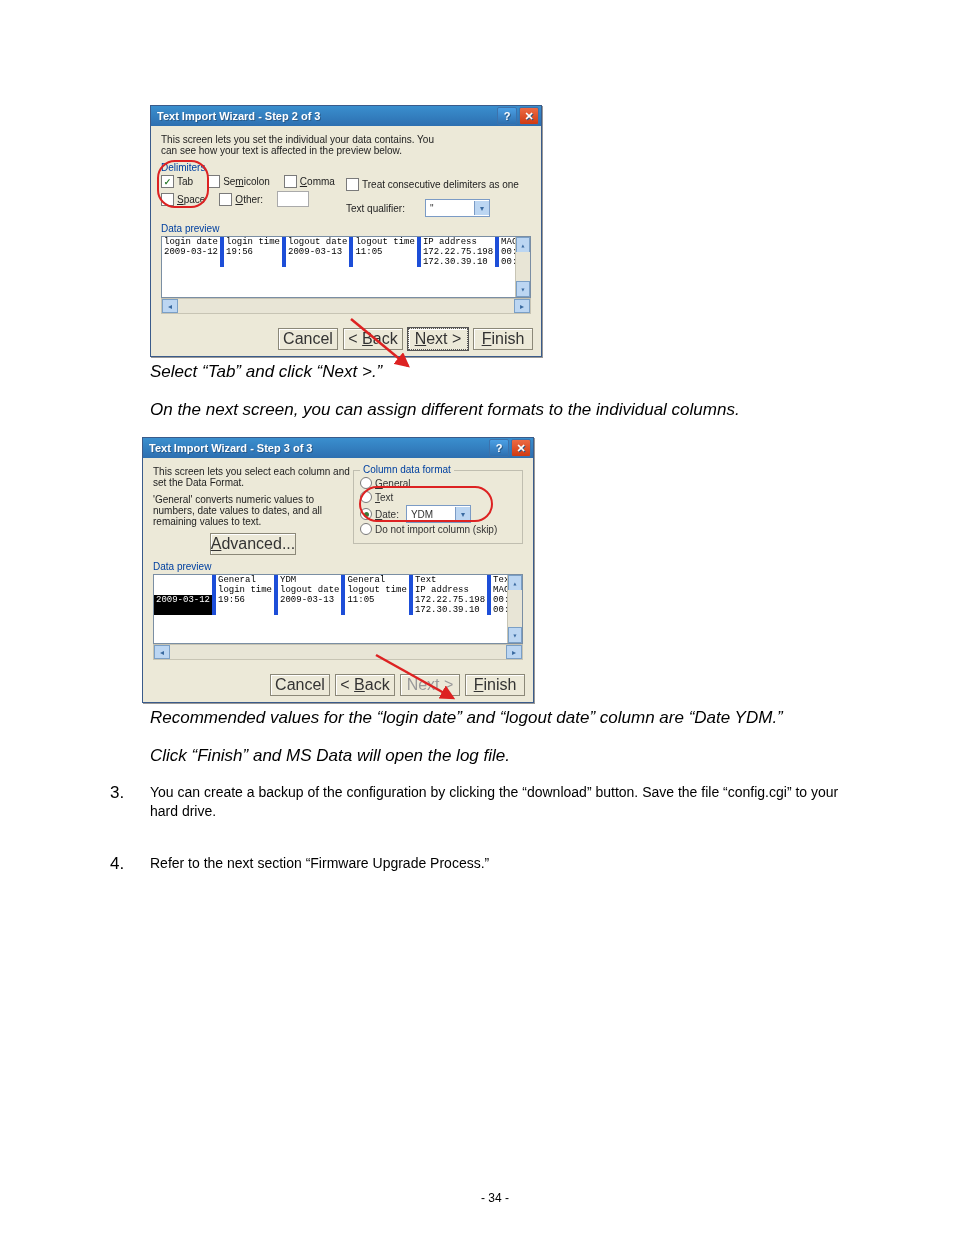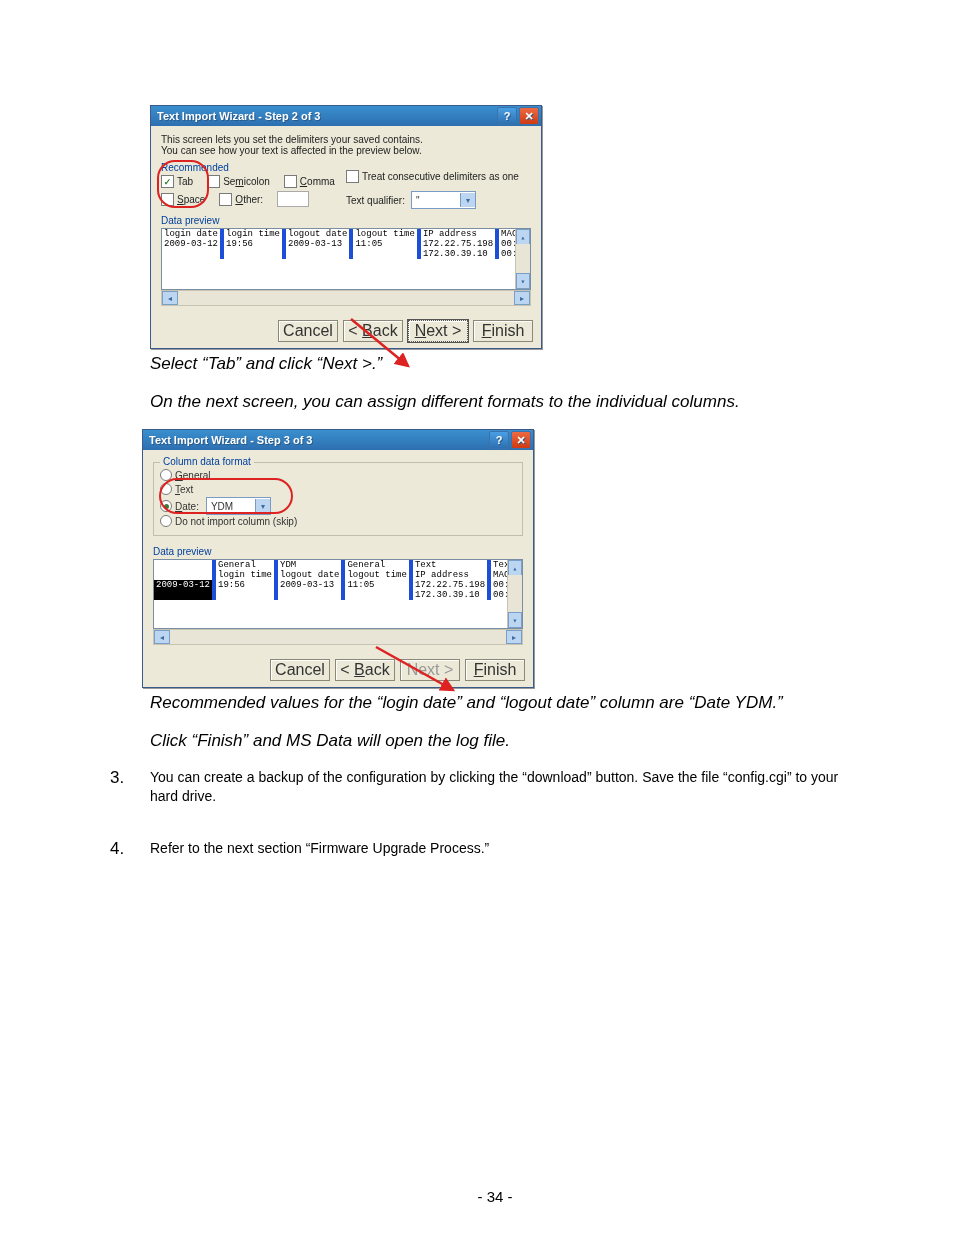--- a/index.html
+++ b/index.html
@@ -82,42 +82,42 @@
   .selectbox .val{padding:0 4px;font-size:10px;min-width:40px;}
   .selectbox .dd{width:14px;height:14px;background:#bcd6f2;border-left:1px solid #7b9bc5;display:flex;align-items:center;justify-content:center;font-size:8px;color:#3a6aa0;}
   .radio{display:inline-flex;align-items:center;gap:3px;font-size:10px;}
   .radio .dot{width:10px;height:10px;border:1px solid #7a7a7a;border-radius:50%;background:#fff;display:flex;align-items:center;justify-content:center;}
   .radio .dot.sel::after{content:"";width:5px;height:5px;border-radius:50%;background:#3a7a3a;}
   .body-text{font-size:17px;line-height:1.3;}
   .body-text p{margin:0 0 16px 0;font-style:italic;}
   .list-block{display:flex;margin-bottom:14px;}
   .list-block .num{width:40px;font-size:17px;}
   .list-block .content{flex:1;font-size:14px;line-height:1.3;}
-  .pagenum{position:absolute;bottom:30px;left:0;right:0;text-align:center;font-size:15px;padding-left:36px;}
+  .pagenum{position:absolute;bottom:30px;left:0;right:0;text-align:center;font-size:12px;padding-left:36px;}
   u{text-decoration:underline;}
   .red-arrow svg{position:absolute;pointer-events:none;}
 </style>
 </head>
 <body>
 
 <div class="page">
 
   <div class="dlg" style="margin-left:40px;position:relative;">
     <div class="titlebar">
       <span class="ttl">Text Import Wizard - Step 2 of 3</span>
       <div class="tb-btn tb-help">?</div>
       <div class="tb-btn tb-close">✕</div>
     </div>
     <div class="body">
-      <div class="small" style="margin-bottom:6px;width:280px;">This screen lets you set the delimiters your saved contains. You can see how your text is affected in the preview below.</div>
+      <div class="small" style="margin-bottom:6px;width:280px;">This screen lets you set the individual your data contains. You can see how your text is affected in the preview below.</div>
 
       <div style="position:relative;">
         <div style="display:flex;">
           <div style="flex:0 0 185px;">
-            <div class="blue" style="font-size:10px;">Recommended</div>
+            <div class="blue" style="font-size:10px;">Delimiters</div>
             <div style="display:flex;gap:14px;margin-top:2px;">
               <span class="cb">
                   <span class="box">✓</span>
                   <span>Tab</span>
                 </span>
               <span class="cb">
                   <span class="box"></span>
                   <span>Se<u>m</u>icolon</span>
                 </span>
               <span class="cb">
@@ -131,25 +131,25 @@
                   <span><u>S</u>pace</span>
                 </span>
               <span class="cb">
                   <span class="box"></span>
                   <span><u>O</u>ther:</span>
                 </span>
               <span style="display:inline-block;width:30px;height:14px;border:1px solid #aaa;background:#fff;"></span>
             </div>
           </div>
           <div style="flex:1;">
-            <span class="cb" style="margin-top:8px;">
+            <span class="cb" style="margin-top:16px;">
                 <span class="box"></span>
                 <span>Treat consecutive delimiters as one</span>
               </span>
-            <div style="margin-top:6px;display:flex;align-items:center;gap:6px;">
+            <div style="margin-top:6px;display:flex;align-items:center;gap:20px;">
               <span class="small">Text qualifier:</span>
               <span class="selectbox">
                 <span class="val">"</span>
                   <span class="dd">▾</span>
               </span>
             </div>
           </div>
         </div>
         <div class="red-oval" style="left:-4px;top:-2px;width:48px;height:44px;"></div>
       </div>
@@ -227,20 +227,29 @@
   </div>
 
   <div class="dlg" style="margin-left:32px;position:relative;">
     <div class="titlebar">
       <span class="ttl">Text Import Wizard - Step 3 of 3</span>
       <div class="tb-btn tb-help">?</div>
       <div class="tb-btn tb-close">✕</div>
     </div>
     <div class="body">
       <div style="display:flex;">
+        <div style="flex:0 0 200px;">
+          <div class="small">This screen lets you select each column and set the Data Format.</div>
+          <div class="small" style="margin-top:6px;">'General' converts numeric values to numbers, date values to dates, and all remaining values to text.</div>
+          <div style="text-align:center;margin-top:6px;">
+            <div class="btn" style="display:inline-flex;">
+                <span><u>A</u>dvanced...</span>
+              </div>
+          </div>
+        </div>
         <div style="flex:1;position:relative;">
           <div class="fieldset">
             <span class="legend">Column data format</span>
             <div class="radio">
                 <span class="dot"></span>
                 <span><u>G</u>eneral</span>
               </div><br>
             <div class="radio">
                 <span class="dot"></span>
                 <span><u>T</u>ext</span>

